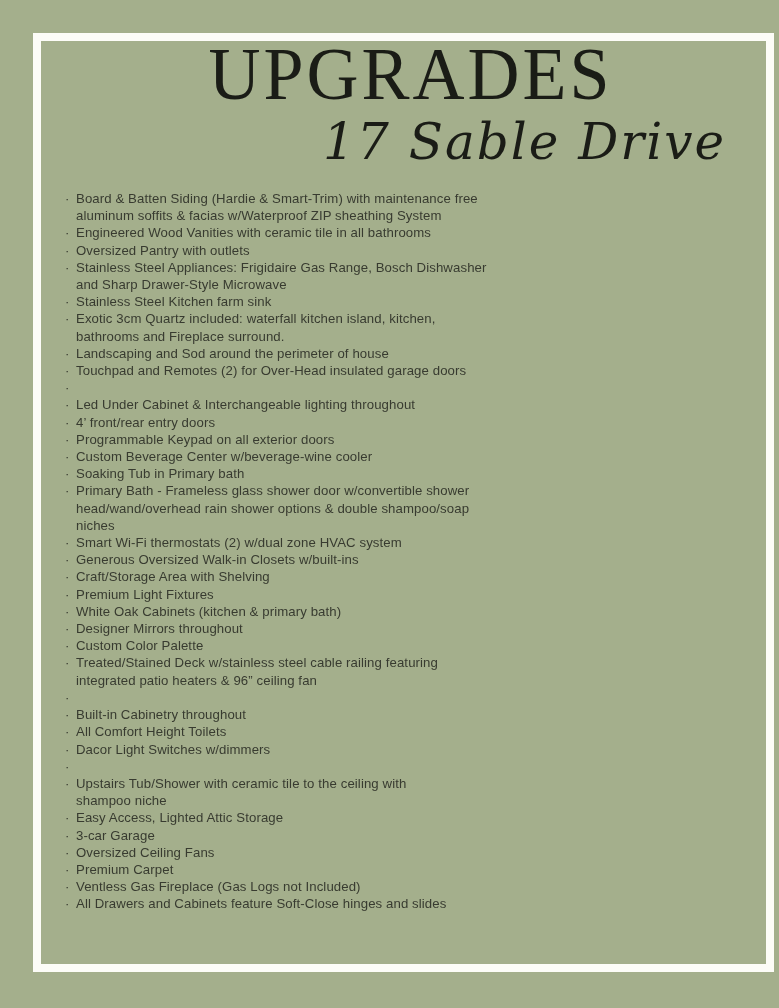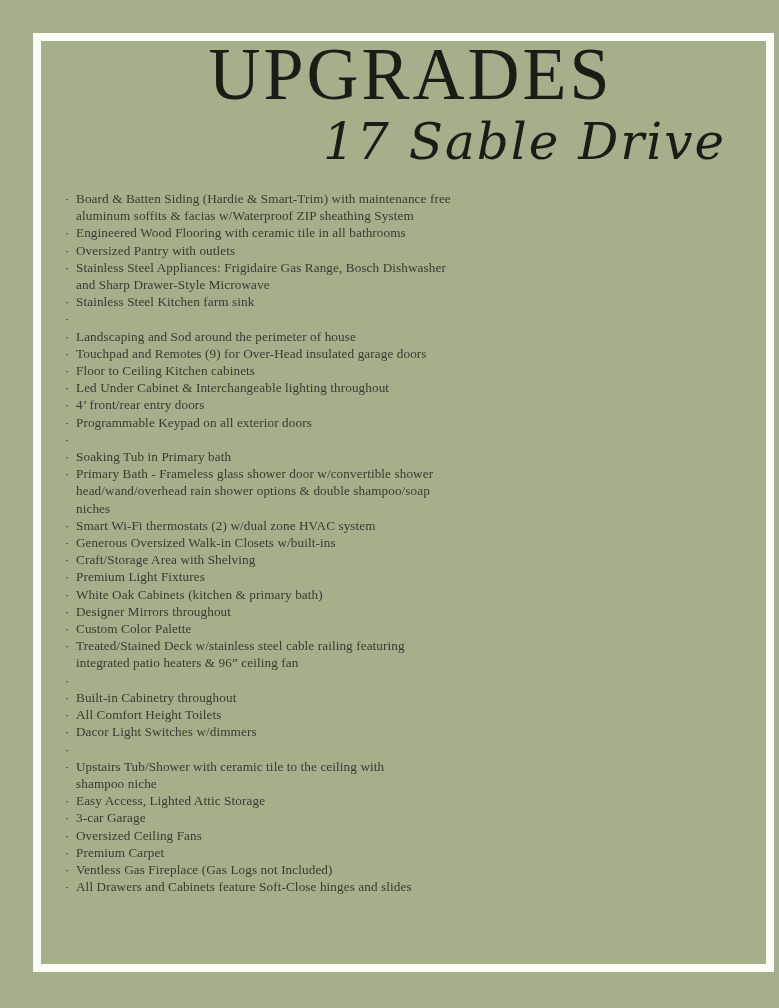--- a/index.html
+++ b/index.html
@@ -73,83 +73,84 @@
   .upgrades li {
     display: flex;
     align-items: flex-start;
   }
   .bullet {
     flex: none;
     width: 11px;
   }
   .item-text {
     white-space: pre-line;
-    font-family: Liberation Serif, serif;
   }
 </style>
 </head>
 <body>
 
 <div class="page">
   <div class="frame"></div>
   <div class="content">
     <h1 class="title">UPGRADES</h1>
     <div class="subtitle">17 Sable Drive</div>
     <ul class="upgrades" id="upgrades-list">
         <li>
           <span class="bullet">·</span>
           <span class="item-text">Board &amp; Batten Siding (Hardie &amp; Smart-Trim) with maintenance free
 aluminum soffits &amp; facias w/Waterproof ZIP sheathing System</span>
         </li>
         <li>
           <span class="bullet">·</span>
-          <span class="item-text">Engineered Wood Flooring with ceramic tile in all bathrooms</span>
+          <span class="item-text">Engineered Wood Vanities with ceramic tile in all bathrooms</span>
         </li>
         <li>
           <span class="bullet">·</span>
           <span class="item-text">Oversized Pantry with outlets</span>
         </li>
         <li>
           <span class="bullet">·</span>
           <span class="item-text">Stainless Steel Appliances: Frigidaire Gas Range, Bosch Dishwasher
 and Sharp Drawer-Style Microwave</span>
         </li>
         <li>
           <span class="bullet">·</span>
           <span class="item-text">Stainless Steel Kitchen farm sink</span>
         </li>
         <li>
           <span class="bullet">·</span>
+          <span class="item-text">Exotic 3cm Quartz included: waterfall kitchen island, kitchen,
+bathrooms and Fireplace surround.</span>
         </li>
         <li>
           <span class="bullet">·</span>
           <span class="item-text">Landscaping and Sod around the perimeter of house</span>
         </li>
         <li>
           <span class="bullet">·</span>
-          <span class="item-text">Touchpad and Remotes (9) for Over-Head insulated garage doors</span>
-        </li>
-        <li>
-          <span class="bullet">·</span>
-          <span class="item-text">Floor to Ceiling Kitchen cabinets</span>
+          <span class="item-text">Touchpad and Remotes (2) for Over-Head insulated garage doors</span>
+        </li>
+        <li>
+          <span class="bullet">·</span>
         </li>
         <li>
           <span class="bullet">·</span>
           <span class="item-text">Led Under Cabinet &amp; Interchangeable lighting throughout</span>
         </li>
         <li>
           <span class="bullet">·</span>
           <span class="item-text">4’ front/rear entry doors</span>
         </li>
         <li>
           <span class="bullet">·</span>
           <span class="item-text">Programmable Keypad on all exterior doors</span>
         </li>
         <li>
           <span class="bullet">·</span>
+          <span class="item-text">Custom Beverage Center w/beverage-wine cooler</span>
         </li>
         <li>
           <span class="bullet">·</span>
           <span class="item-text">Soaking Tub in Primary bath</span>
         </li>
         <li>
           <span class="bullet">·</span>
           <span class="item-text">Primary Bath - Frameless glass shower door w/convertible shower
 head/wand/overhead rain shower options &amp; double shampoo/soap
 niches</span>

